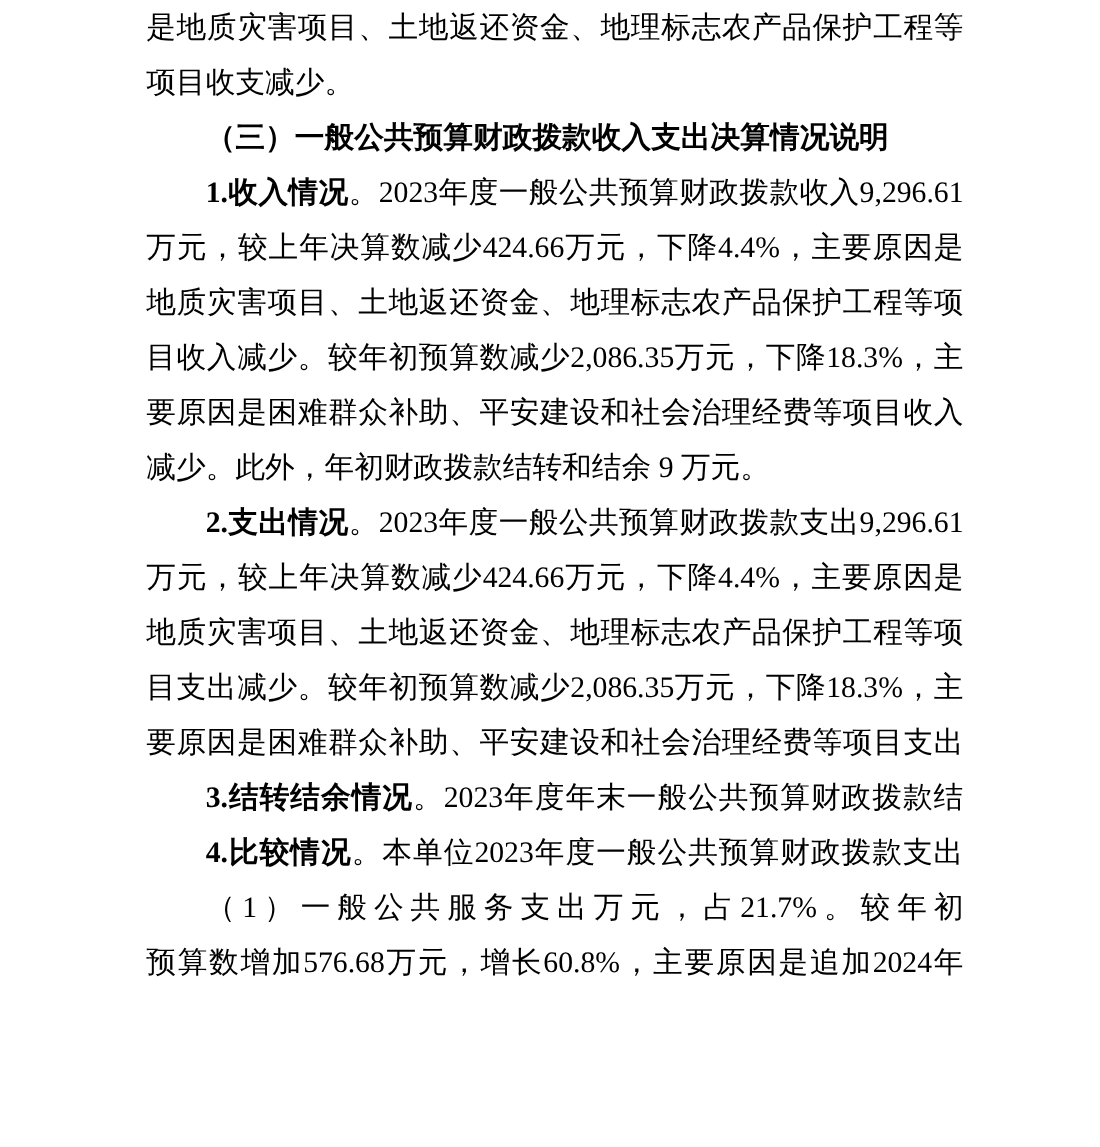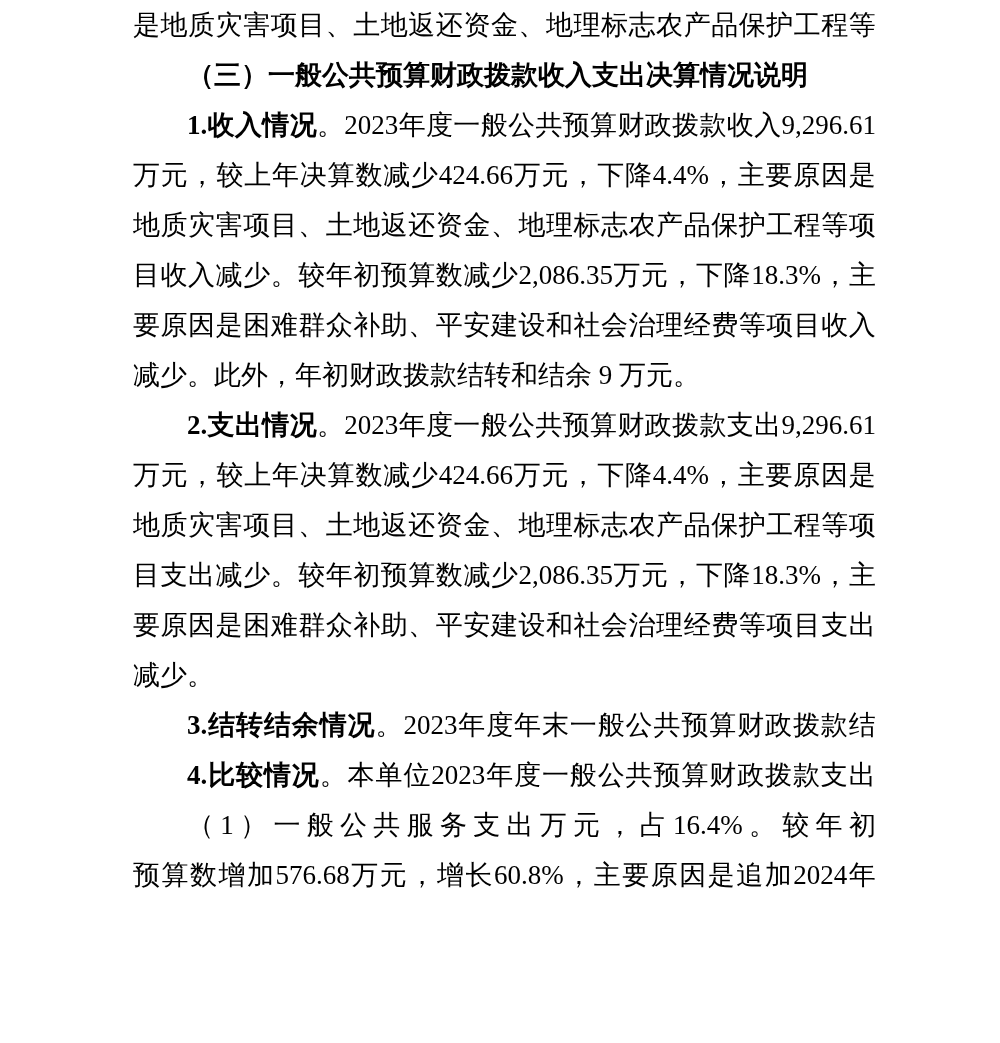--- a/index.html
+++ b/index.html
@@ -73,20 +73,21 @@
         <span class="tok">志</span>
         <span class="tok">农</span>
         <span class="tok">产</span>
         <span class="tok">品</span>
         <span class="tok">保</span>
         <span class="tok">护</span>
         <span class="tok">工</span>
         <span class="tok">程</span>
         <span class="tok">等</span>
       </div>
+      <div class="line"><span>项目收支减少。</span></div>
       <div class="line indent"><span class="b">（三）一般公共预算财政拨款收入支出决算情况说明</span></div>
       <div class="line indent jus">
         <span class="tok b">1.</span>
         <span class="tok b">收</span>
         <span class="tok b">入</span>
         <span class="tok b">情</span>
         <span class="tok b">况</span>
         <span class="tok">。</span>
         <span class="tok">2023</span>
         <span class="tok">年</span>
@@ -341,21 +342,20 @@
         <span class="tok">治</span>
         <span class="tok">理</span>
         <span class="tok">经</span>
         <span class="tok">费</span>
         <span class="tok">等</span>
         <span class="tok">项</span>
         <span class="tok">目</span>
         <span class="tok">支</span>
         <span class="tok">出</span>
       </div>
-      <div class="line"><span>减少。</span></div>
       <div class="line indent jus">
         <span class="tok b">3.</span>
         <span class="tok b">结</span>
         <span class="tok b">转</span>
         <span class="tok b">结</span>
         <span class="tok b">余</span>
         <span class="tok b">情</span>
         <span class="tok b">况</span>
         <span class="tok">。</span>
         <span class="tok">2023</span>
@@ -410,21 +410,21 @@
         <span class="tok">公</span>
         <span class="tok">共</span>
         <span class="tok">服</span>
         <span class="tok">务</span>
         <span class="tok">支</span>
         <span class="tok">出</span>
         <span class="tok">万</span>
         <span class="tok">元</span>
         <span class="tok">，</span>
         <span class="tok">占</span>
-        <span class="tok">16.4%</span>
+        <span class="tok">21.7%</span>
         <span class="tok">。</span>
         <span class="tok">较</span>
         <span class="tok">年</span>
         <span class="tok">初</span>
       </div>
       <div class="line jus">
         <span class="tok">预</span>
         <span class="tok">算</span>
         <span class="tok">数</span>
         <span class="tok">增</span>

